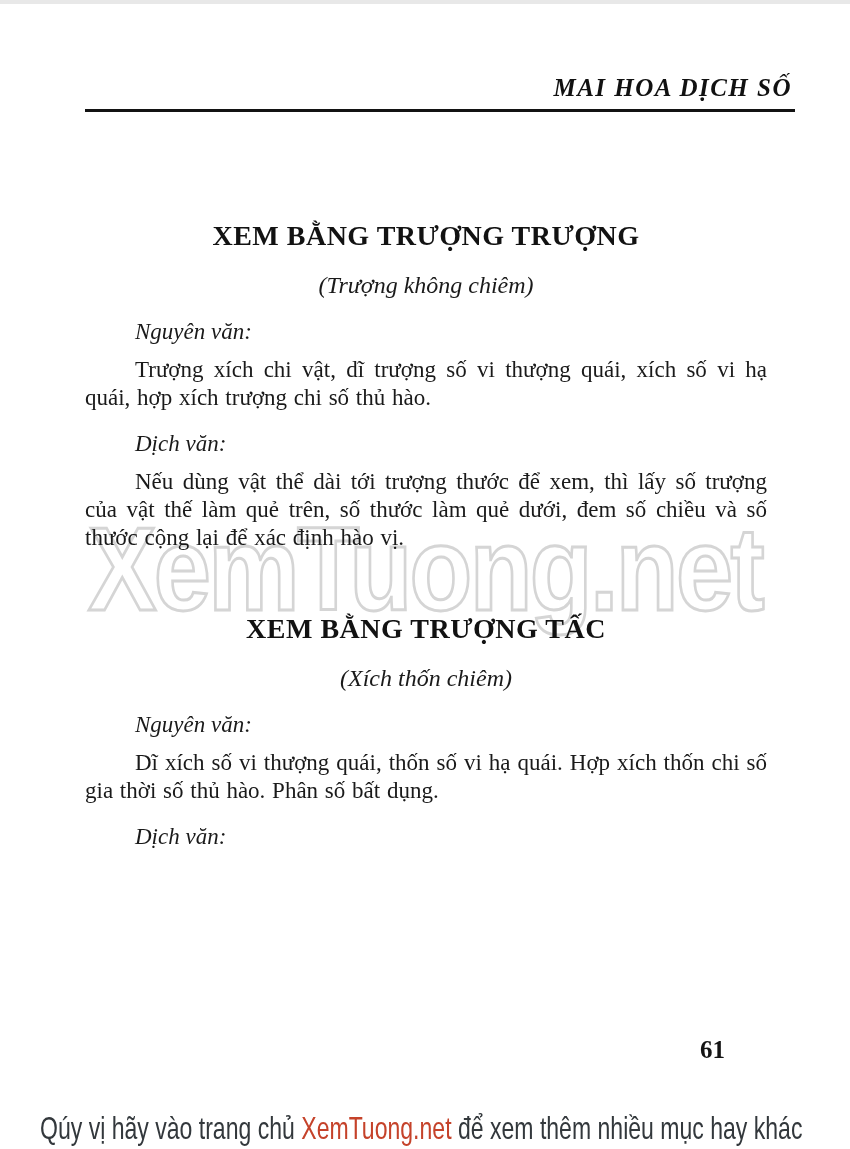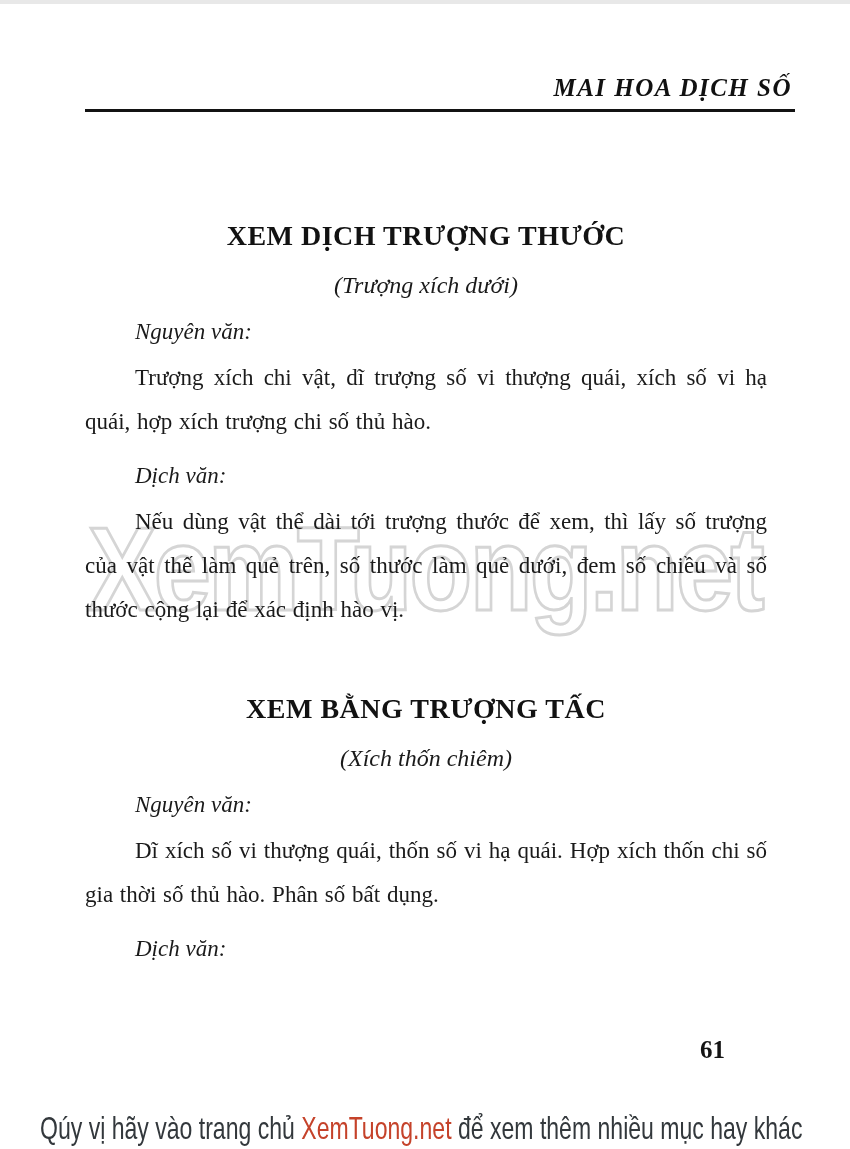--- a/index.html
+++ b/index.html
@@ -60,21 +60,21 @@
     font-style:italic;
     font-size:24px; line-height:30px;
   }
   .block-label {
     margin:17px 0 0 50px;
     font-style:italic;
     font-size:23px; line-height:30px;
   }
   .block-text {
     margin:9px 0 0 0;
-    font-size:23px; line-height:44px;
+    font-size:23px; line-height:28px;
     text-align:justify;
     text-indent:50px;
     word-spacing:1px;
   }
   
   .page-number {
     position:absolute; top:1032px; right:125px;
     font-weight:bold; font-size:25px;
     color:#141414; z-index:1;
   }
@@ -96,22 +96,22 @@
 <div class="page">
 
   <div class="running-head">MAI HOA DỊCH SỐ</div>
   <div class="header-rule"></div>
 
   <div class="watermark">XemTuong.net</div>
 
   <div class="content">
 
     <div class="section section-1">
-      <h1 class="section-title">XEM DỊCH TRƯỢNG THƯỚC</h1>
-      <div class="section-subtitle">(Trượng xích dưới)</div>
+      <h1 class="section-title">XEM BẰNG TRƯỢNG TRƯỢNG</h1>
+      <div class="section-subtitle">(Trượng không chiêm)</div>
 
       <div class="block-label">Nguyên văn:</div>
       <p class="block-text">Trượng xích chi vật, dĩ trượng số vi thượng quái, xích số vi hạ quái, hợp xích trượng chi số thủ hào.</p>
 
       <div class="block-label">Dịch văn:</div>
       <p class="block-text">Nếu dùng vật thể dài tới trượng thước để xem, thì lấy số trượng của vật thế làm quẻ trên, số thước làm quẻ dưới, đem số chiều và số thước cộng lại để xác định hào vị.</p>
     </div>
 
     <div class="section section-2">
       <h1 class="section-title">XEM BẰNG TRƯỢNG TẤC</h1>

